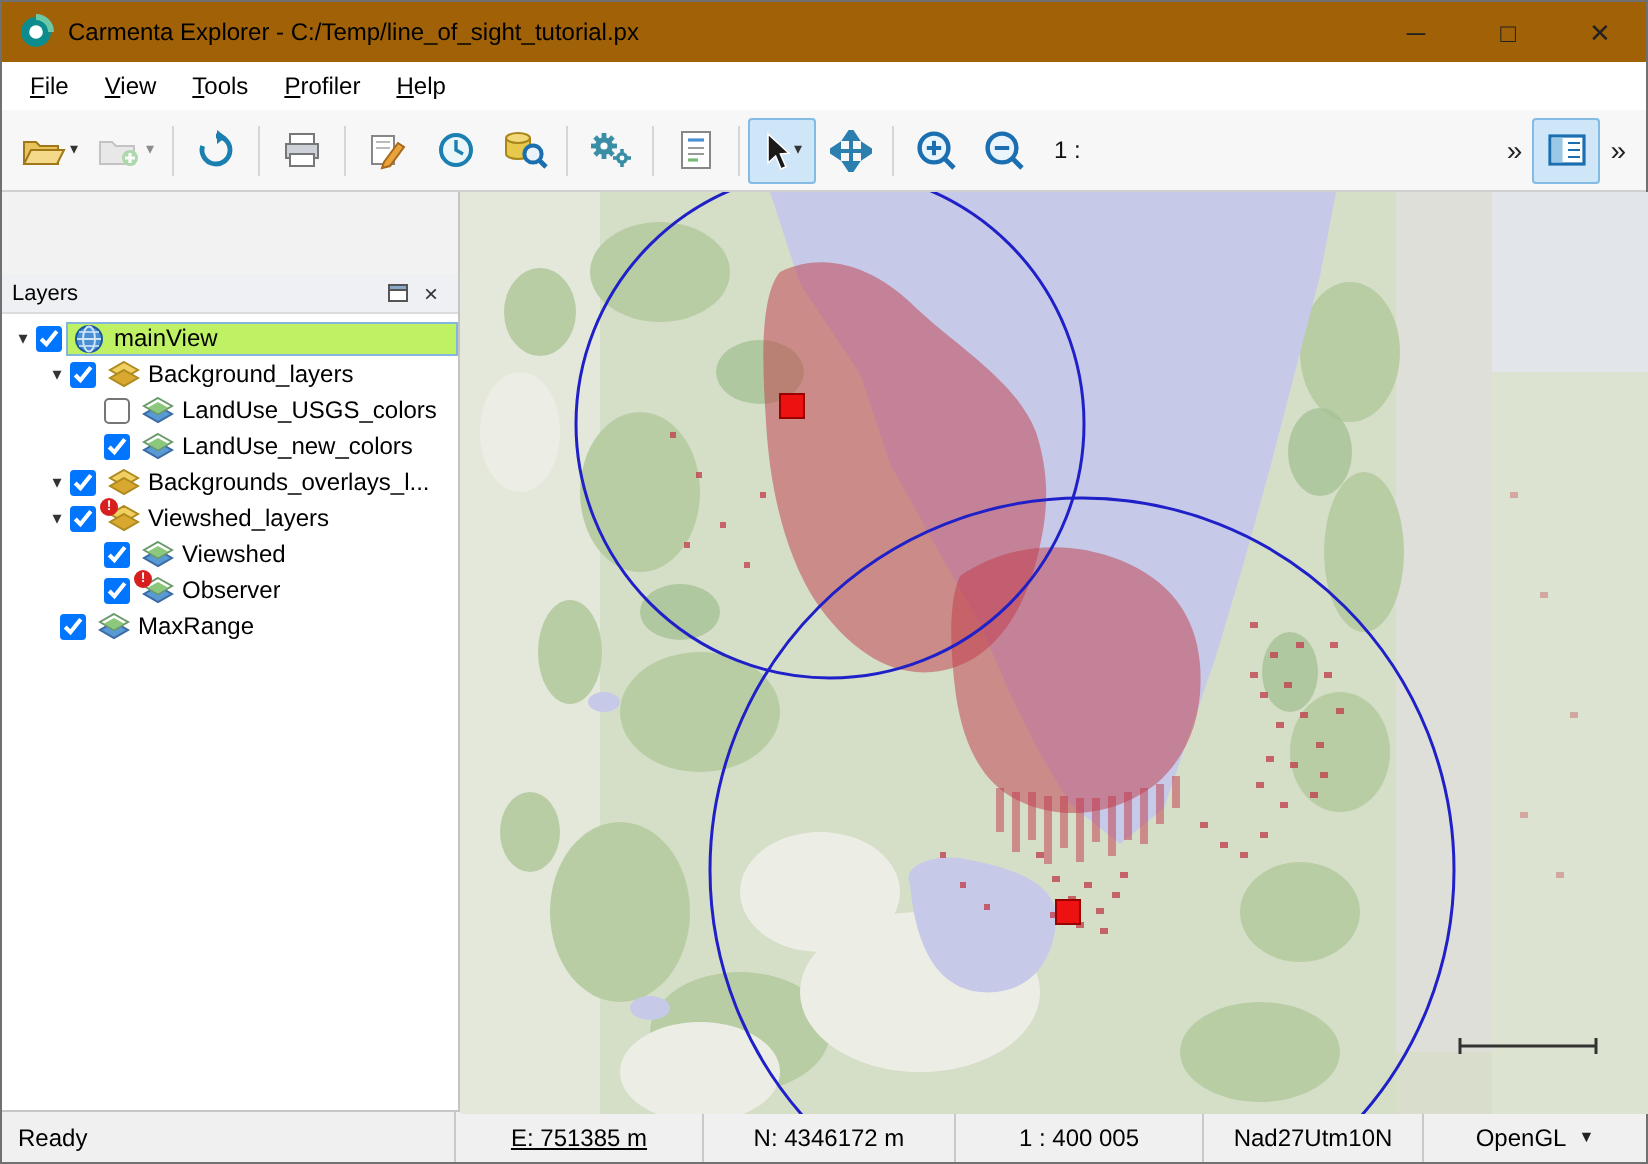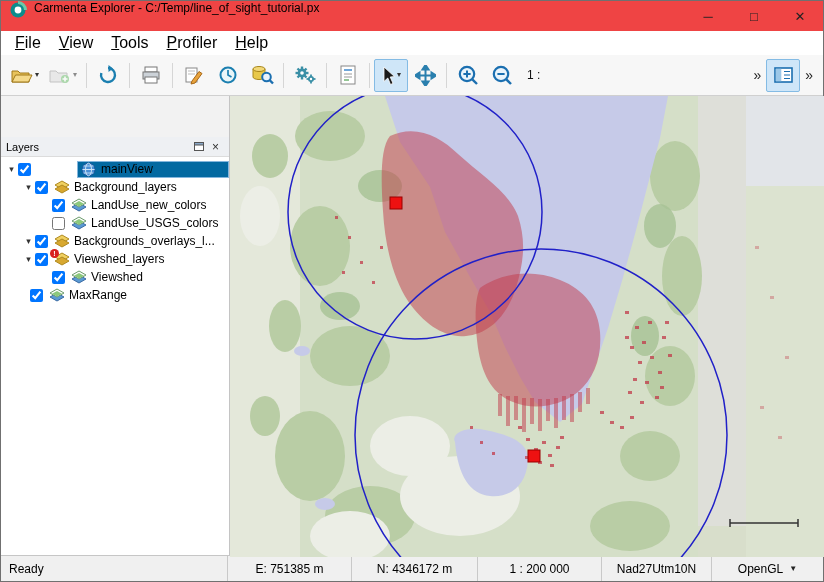--- a/index.html
+++ b/index.html
@@ -5,29 +5,29 @@
   * { box-sizing: border-box; }
   html,body { margin:0; padding:0; }
   body {
     width:824px; height:582px; overflow:hidden;
     font-family:"Liberation Sans", sans-serif; font-size:12px; color:#000;
     background:#fff;
   }
   .window { position:absolute; inset:0; border:1px solid #707070; display:flex; flex-direction:column; background:#fff; }
 
   
-  .titlebar { height:30px; flex:0 0 30px; display:flex; background:#ef4444; padding-left:8px; }
+  .titlebar { height:30px; flex:0 0 30px; display:flex; align-items:center; background:#a16207; padding-left:8px; }
   .app-icon { width:18px; height:18px; margin-right:7px; flex:0 0 auto; }
   .title-text { font-size:12px; }
   .win-controls { margin-left:auto; display:flex; height:100%; }
   .win-btn { width:46px; height:100%; display:flex; align-items:center; justify-content:center; font-size:13px; color:#222; }
 
   
   .menubar { height:24px; flex:0 0 24px; background:#fff; display:flex; align-items:center; padding-left:5px; }
-  .menu-item { display:inline-block; padding:3px 9px; font-size:16px; }
+  .menu-item { display:inline-block; padding:3px 9px; font-size:12px; }
   .menu-item::first-letter { text-decoration:underline; }
 
   
   .toolbar { height:41px; flex:0 0 41px; background:#f7f7f7; border-bottom:1px solid #d0d0d0; display:flex; align-items:center; padding:0 5px; }
   .tb-btn { height:33px; min-width:34px; display:flex; align-items:center; justify-content:center; gap:2px; border:1px solid transparent; border-radius:2px; padding:0 4px; }
   .tb-btn.selected { background:#cfe6f8; border-color:#84bbe4; }
   .tb-btn.disabled { opacity:.55; }
   .tb-sep { width:1px; height:25px; background:#d6d6d6; margin:0 4px; flex:0 0 1px; }
   .caret { font-size:8px; color:#333; line-height:1; }
   .scale-lbl { padding:0 8px; color:#111; }
@@ -39,34 +39,34 @@
 
   .layers-panel { width:229px; flex:0 0 229px; display:flex; flex-direction:column; background:#f2f2f2; border-right:1px solid #c4c4c4; }
   .panel-header { height:20px; flex:0 0 20px; display:flex; align-items:center; padding:0 5px; background:#eef0f3; border-bottom:1px solid #dcdcdc; font-size:11px;margin-top:41px; }
   .panel-title { flex:1; }
   .panel-btn { width:17px; height:16px; display:flex; align-items:center; justify-content:center; color:#333; font-size:12px; }
   .tree { flex:1; background:#fff; overflow:hidden; padding-top:3px; }
   .tree-row { display:flex; align-items:center; height:18px; white-space:nowrap; }
   .expander { width:13px; flex:0 0 13px; font-size:9px; color:#333; text-align:center; }
   .tree-check { width:13px; height:13px; margin:0 2px 0 0; flex:0 0 13px; }
   .rowmain { display:flex; align-items:center; gap:4px; padding:0 4px 0 3px; flex:1; height:17px; border:1px solid transparent; min-width:0; }
-  .rowmain.selected { background:#0369a1; border-color:#84b6dd;margin-left:44px; }
+  .rowmain.selected { background:#bef264; border-color:#84b6dd; }
   .tree-iconwrap { position:relative; width:16px; height:15px; flex:0 0 16px; display:inline-flex; align-items:center; }
   .badge { position:absolute; top:-3px; left:-4px; width:9px; height:9px; border-radius:50%; background:#d81f1f; color:#fff;
            font-size:7px; font-weight:bold; line-height:9px; text-align:center; }
   .tree-label { font-size:12px; overflow:hidden; text-overflow:ellipsis; }
 
   .map-area { flex:1; position:relative; background:#d5dfc8; min-width:0; }
   .map-area svg { display:block; }
 
   
   .statusbar { height:26px; flex:0 0 26px; background:#f0f0f0; border-top:1px solid #c6c6c6; display:flex; align-items:stretch; font-size:12px; }
   .sb-cell { display:flex; align-items:center; justify-content:center; border-left:1px solid #c9c9c9; padding:0 6px; }
   .sb-ready { flex:1; justify-content:flex-start; border-left:none; padding-left:8px; }
-  .sb-e { width:124px; } .sb-n { width:126px; } .sb-scale { width:124px; } .sb-proj { width:110px; }
+  .sb-e { width:124px;text-decoration:underline; } .sb-n { width:126px; } .sb-scale { width:124px; } .sb-proj { width:110px; }
   .sb-gl { width:112px; justify-content:center; gap:6px; }
   .sb-arrow { font-size:8px; color:#222; }
 </style>
 </head>
 <body>
 
 <div class="window">
 
   <div class="titlebar">
     <svg class="app-icon" viewBox="0 0 18 18">
@@ -286,44 +286,44 @@
                 <svg width="16" height="14">
                   <polygon points="8,1 15,5 8,9 1,5" fill="#f0d060" stroke="#b08a20"></polygon>
                   <polygon points="8,5 15,9 8,13 1,9" fill="#d8a830" stroke="#b08a20"></polygon>
                 </svg>
               </span>
               <span class="tree-label">Background_layers</span>
             </span>
           </div>
           <div class="tree-row" style="padding-left: 38px;">
             <span class="expander"></span>
-            <input type="checkbox" class="tree-check" checked="" style="">
+            <input type="checkbox" class="tree-check" style="">
             <span class="rowmain">
               <span class="tree-iconwrap">
                 <svg width="16" height="14">
                   <polygon points="8,5 15,9 8,13 1,9" fill="#5a9ad4" stroke="#3a6aa4"></polygon>
                   <polygon points="8,1 15,5 8,9 1,5" fill="#ffffff" stroke="#6a9a6a"></polygon>
                   <polygon points="8,3 13,5.8 8,8.6 3,5.8" fill="#8cc87c"></polygon>
                 </svg>
               </span>
-              <span class="tree-label">LandUse_new_colors</span>
+              <span class="tree-label">LandUse_USGS_colors</span>
             </span>
           </div>
           <div class="tree-row" style="padding-left: 38px;">
             <span class="expander"></span>
-            <input type="checkbox" class="tree-check" style="">
+            <input type="checkbox" class="tree-check" checked="" style="">
             <span class="rowmain">
               <span class="tree-iconwrap">
                 <svg width="16" height="14">
                   <polygon points="8,5 15,9 8,13 1,9" fill="#5a9ad4" stroke="#3a6aa4"></polygon>
                   <polygon points="8,1 15,5 8,9 1,5" fill="#ffffff" stroke="#6a9a6a"></polygon>
                   <polygon points="8,3 13,5.8 8,8.6 3,5.8" fill="#8cc87c"></polygon>
                 </svg>
               </span>
-              <span class="tree-label">LandUse_USGS_colors</span>
+              <span class="tree-label">LandUse_new_colors</span>
             </span>
           </div>
           <div class="tree-row" style="padding-left: 21px;">
             <span class="expander">▾</span>
             <input type="checkbox" class="tree-check" checked="" style="">
             <span class="rowmain">
               <span class="tree-iconwrap">
                 <svg width="16" height="14">
                   <polygon points="8,1 15,5 8,9 1,5" fill="#f0d060" stroke="#b08a20"></polygon>
                   <polygon points="8,5 15,9 8,13 1,9" fill="#d8a830" stroke="#b08a20"></polygon>
@@ -351,20 +351,35 @@
             <input type="checkbox" class="tree-check" checked="" style="">
             <span class="rowmain">
               <span class="tree-iconwrap">
                 <svg width="16" height="14">
                   <polygon points="8,5 15,9 8,13 1,9" fill="#5a9ad4" stroke="#3a6aa4"></polygon>
                   <polygon points="8,1 15,5 8,9 1,5" fill="#ffffff" stroke="#6a9a6a"></polygon>
                   <polygon points="8,3 13,5.8 8,8.6 3,5.8" fill="#8cc87c"></polygon>
                 </svg>
               </span>
               <span class="tree-label">Viewshed</span>
+            </span>
+          </div>
+          <div class="tree-row" style="padding-left: 38px;">
+            <span class="expander"></span>
+            <input type="checkbox" class="tree-check" checked="" style="">
+            <span class="rowmain">
+              <span class="tree-iconwrap">
+                <svg width="16" height="14">
+                  <polygon points="8,5 15,9 8,13 1,9" fill="#5a9ad4" stroke="#3a6aa4"></polygon>
+                  <polygon points="8,1 15,5 8,9 1,5" fill="#ffffff" stroke="#6a9a6a"></polygon>
+                  <polygon points="8,3 13,5.8 8,8.6 3,5.8" fill="#8cc87c"></polygon>
+                </svg>
+                <span class="badge">!</span>
+              </span>
+              <span class="tree-label">Observer</span>
             </span>
           </div>
           <div class="tree-row" style="padding-left: 16px;">
             <span class="expander"></span>
             <input type="checkbox" class="tree-check" checked="" style="">
             <span class="rowmain">
               <span class="tree-iconwrap">
                 <svg width="16" height="14">
                   <polygon points="8,5 15,9 8,13 1,9" fill="#5a9ad4" stroke="#3a6aa4"></polygon>
                   <polygon points="8,1 15,5 8,9 1,5" fill="#ffffff" stroke="#6a9a6a"></polygon>
@@ -505,21 +520,21 @@
           <line x1="568" y1="423" x2="568" y2="431"></line>
         </g>
       </svg>
     </div>
   </div>
 
   <div class="statusbar">
     <div class="sb-cell sb-ready">Ready</div>
     <div class="sb-cell sb-e">E: 751385 m</div>
     <div class="sb-cell sb-n">N: 4346172 m</div>
-    <div class="sb-cell sb-scale">1 : 200 000</div>
+    <div class="sb-cell sb-scale">1 : 400 005</div>
     <div class="sb-cell sb-proj">Nad27Utm10N</div>
     <div class="sb-cell sb-gl">
       <span>OpenGL</span>
       <span class="sb-arrow">▼</span>
     </div>
   </div>
 
 </div>
 
 </body></html>

